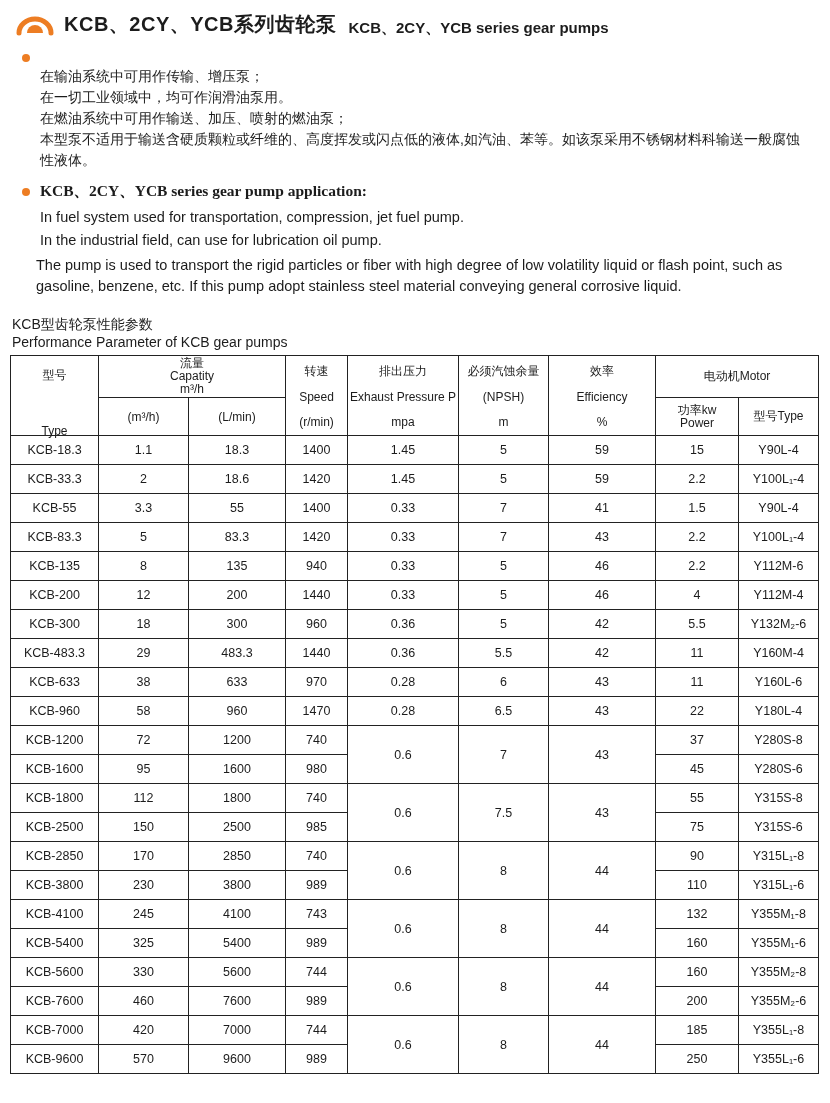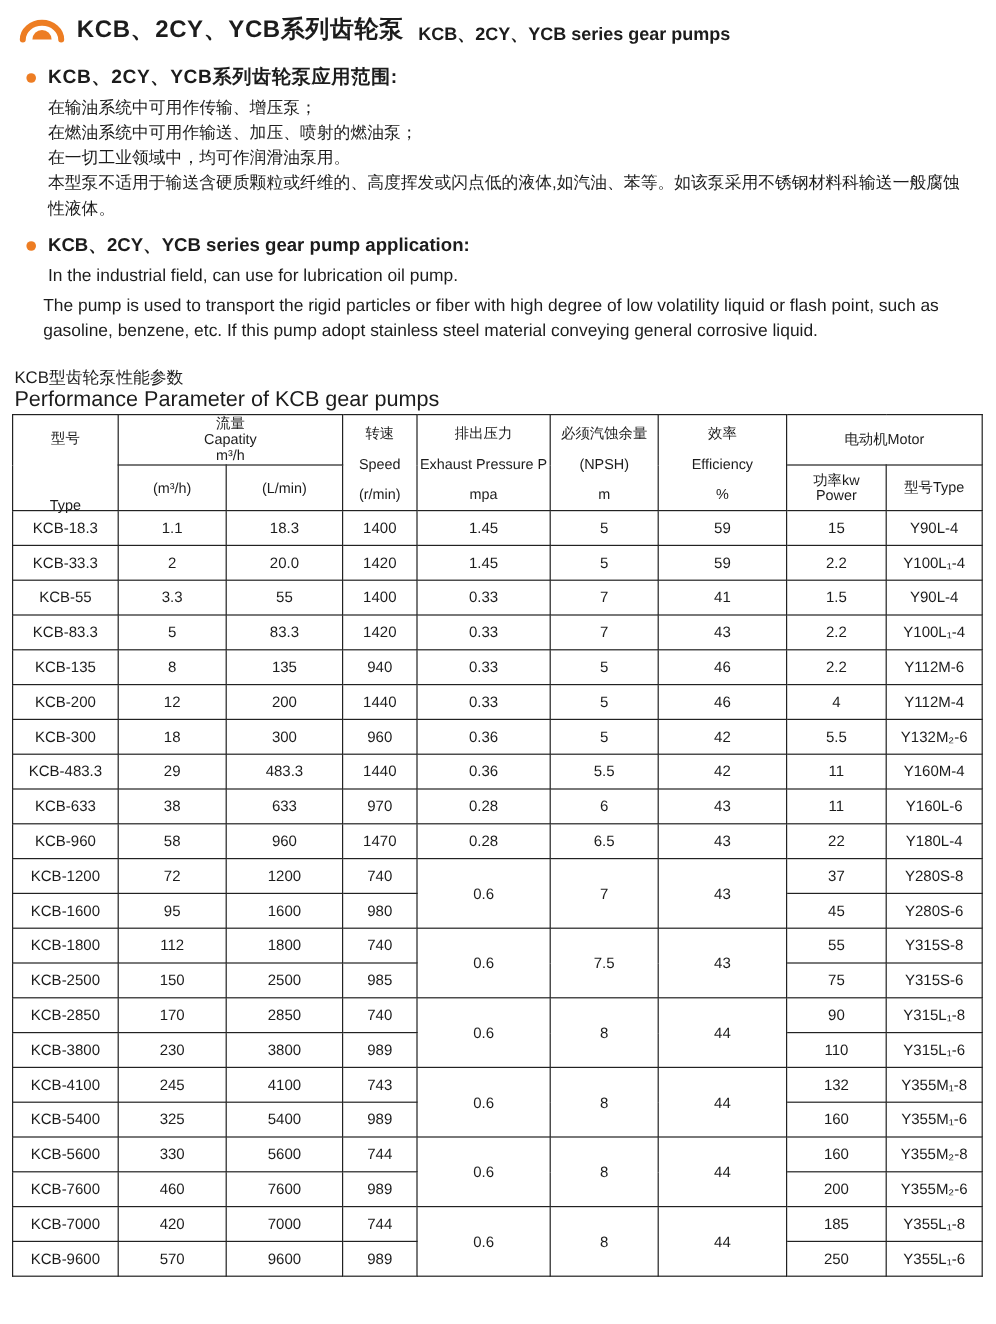--- a/index.html
+++ b/index.html
@@ -17,32 +17,32 @@
   .brand-icon { width: 42px; height: 26px; flex: 0 0 auto; }
   .title-zh { font-size: 20px; font-weight: bold; letter-spacing: 0.5px; }
   .title-en { font-size: 15px; font-weight: bold; margin-left: 4px; }
 
   
   .sec-heading { display: flex; align-items: center; gap: 10px; margin-left: 12px; }
   .sec-heading.zh { margin-top: 16px; }
   .sec-heading.en { margin-top: 10px; }
   .bullet { width: 8px; height: 8px; border-radius: 50%; background: #ed7d23; flex: 0 0 auto; }
   .sec-heading .txt-zh { font-size: 16px; font-weight: bold; letter-spacing: 0.5px; }
-  .sec-heading .txt-en { font-size: 15.5px; font-weight: bold; }
+  .sec-heading .txt-en { font-size: 15.5px; font-weight: bold; font-family: Liberation Serif, serif; }
 
   .body-zh { margin: 4px 0 0 30px; width: 770px; }
   .body-zh p { font-size: 14px; line-height: 21px; }
   .body-en { margin: 4px 0 0 30px; width: 770px; }
   .body-en p.line { font-size: 14.5px; line-height: 23px; }
   .body-en p.para { font-size: 14.5px; line-height: 21px; margin-top: 3px; margin-left: -4px; }
 
   
   .caption { margin: 18px 0 0 2px; }
   .caption .cap-zh { font-size: 14px; line-height: 18px; }
-  .caption .cap-en { font-size: 18px; line-height: 18px; }
+  .caption .cap-en { font-size: 14px; line-height: 18px; }
 
   
   table.perf {
     border-collapse: collapse;
     table-layout: fixed;
     width: 808px;
     margin-top: 4px;
   }
   table.perf th, table.perf td {
     border: 1px solid #222;
@@ -69,34 +69,34 @@
     <svg class="brand-icon" viewBox="0 0 42 26">
       <path d="M5 21 A 16 14 0 0 1 37 21" fill="none" stroke="#ed7d23" stroke-width="5" stroke-linecap="round"></path>
       <path d="M13 21 A 8 8 0 0 1 29 21 Z" fill="#ed7d23"></path>
     </svg>
     <span class="title-zh">KCB、2CY、YCB系列齿轮泵</span>
     <span class="title-en">KCB、2CY、YCB series gear pumps</span>
   </div>
 
   <div class="sec-heading zh">
     <span class="bullet"></span>
-    <span class="txt-zh">KCB、2CY、YCB系列齿轮泵应用范围:</span>
   </div>
   <div class="body-zh">
     <p>在输油系统中可用作传输、增压泵；</p>
+    <p>在一切工业领域中，均可作润滑油泵用。</p>
     <p>在燃油系统中可用作输送、加压、喷射的燃油泵；</p>
-    <p>在一切工业领域中，均可作润滑油泵用。</p>
     <p>本型泵不适用于输送含硬质颗粒或纤维的、高度挥发或闪点低的液体,如汽油、苯等。如该泵采用不锈钢材料科输送一般腐蚀性液体。</p>
   </div>
 
   <div class="sec-heading en">
     <span class="bullet"></span>
     <span class="txt-en">KCB、2CY、YCB series gear pump application:</span>
   </div>
   <div class="body-en">
+    <p class="line">In fuel system used for transportation, compression, jet fuel pump.</p>
     <p class="line">In the industrial field, can use for lubrication oil pump.</p>
     <p class="para">The pump is used to transport the rigid particles or fiber with high degree of low volatility liquid or flash point, such as gasoline, benzene, etc. If this pump adopt stainless steel material conveying general corrosive liquid.</p>
   </div>
 
   <div class="caption">
     <div class="cap-zh">KCB型齿轮泵性能参数</div>
     <div class="cap-en">Performance Parameter of KCB gear pumps</div>
   </div>
 
   <table class="perf">
@@ -175,21 +175,21 @@
           <td>1400</td>
           <td>1.45</td>
           <td>5</td>
           <td>59</td>
           <td>15</td>
           <td>Y90L-4</td>
         </tr>
         <tr>
           <td>KCB-33.3</td>
           <td>2</td>
-          <td>20.0</td>
+          <td>18.6</td>
           <td>1420</td>
           <td>1.45</td>
           <td>5</td>
           <td>59</td>
           <td>2.2</td>
           <td>Y100L₁-4</td>
         </tr>
         <tr>
           <td>KCB-55</td>
           <td>3.3</td>

